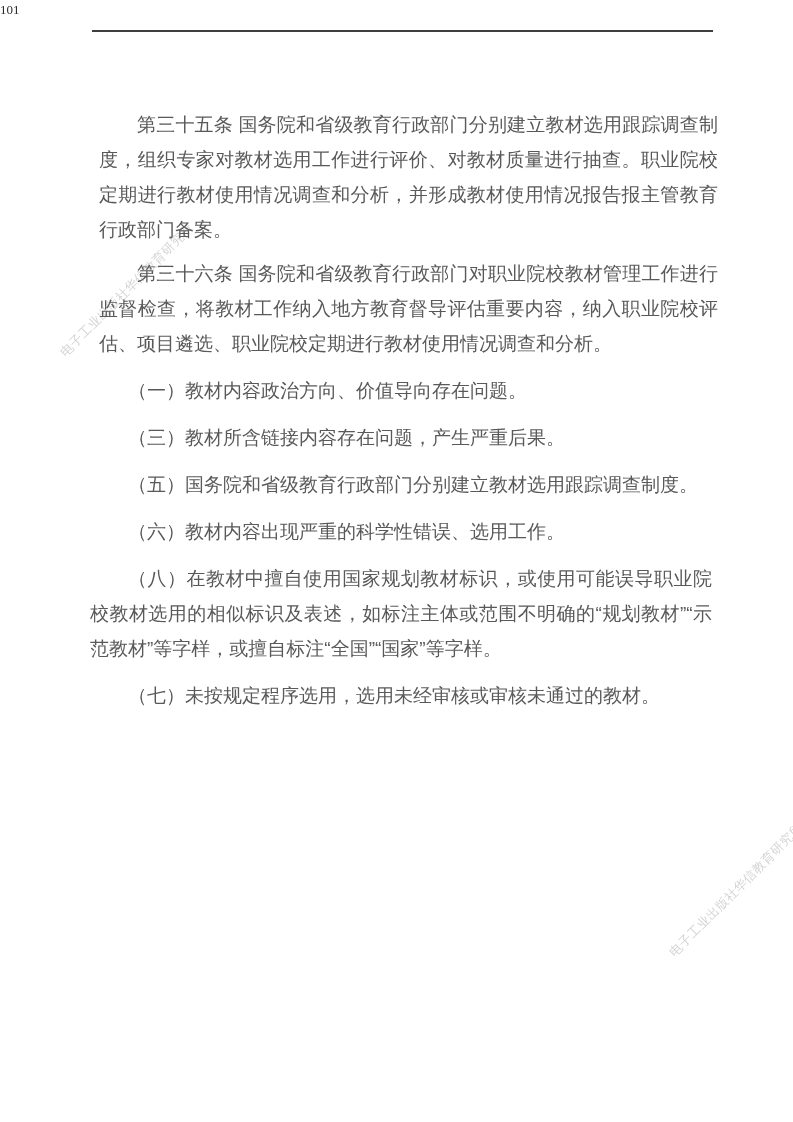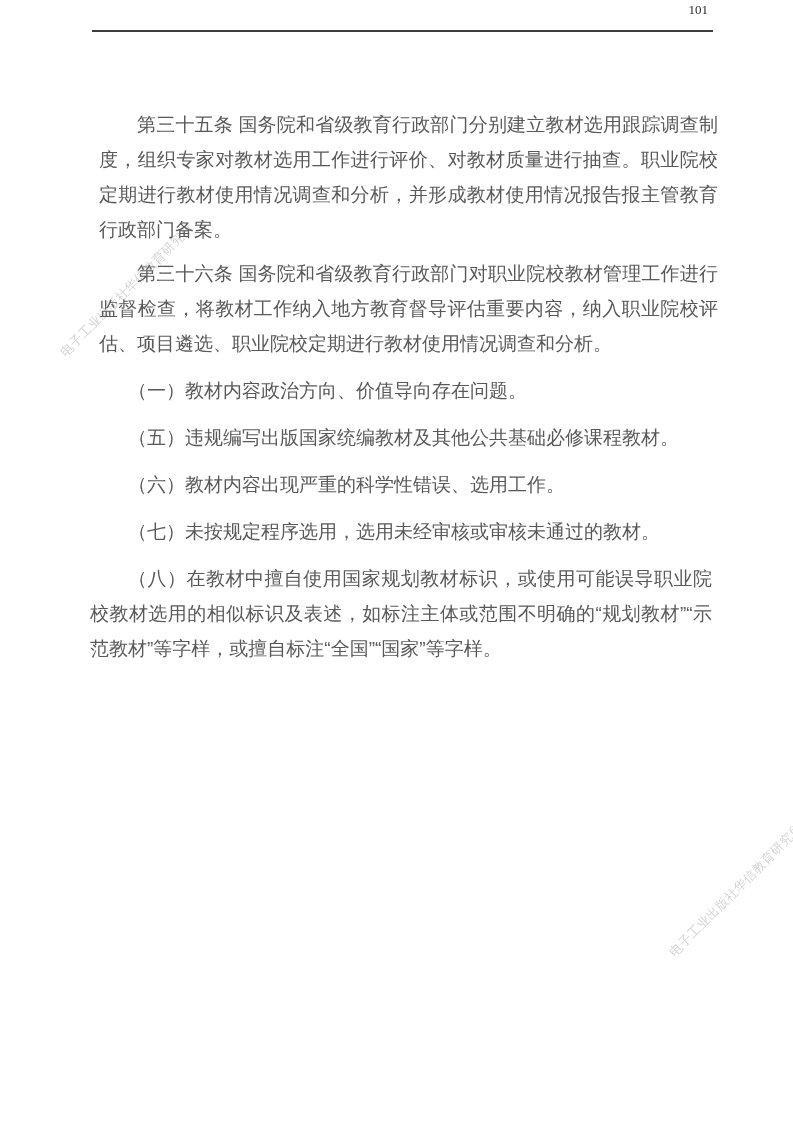--- a/index.html
+++ b/index.html
@@ -7,21 +7,21 @@
     --rule-color:#3f3f3f;
     --watermark-color:#d4d4d4;
     --pagenum-color:#2b2b2b;
   }
   html,body{margin:0;padding:0;}
   body{
     width:793px;height:1122px;background:#ffffff;position:relative;
     overflow:hidden;font-family:"Liberation Sans",sans-serif;
   }
   .page-number{
-    position:absolute;top:2px;left:0;right:85px;text-align:right;
+    position:absolute;top:2px;left:0;right:85px;
     font-family:"Liberation Serif",serif;font-size:13px;line-height:16px;
     color:var(--pagenum-color);
   }
   .header-rule{
     position:absolute;top:30px;left:92px;width:621px;height:2px;
     background:var(--rule-color);
   }
   .content{
     position:absolute;top:98px;left:90px;width:637px;z-index:1;
     color:var(--text-color);font-size:19px;line-height:35px;
@@ -47,17 +47,18 @@
 
 <div class="watermark wm-left">电子工业出版社华信教育研究所</div>
 
 <div class="watermark wm-right">电子工业出版社华信教育研究所</div>
 
 <div class="content">
   <p class="para">第三十五条 国务院和省级教育行政部门分别建立教材选用跟踪调查制度，组织专家对教材选用工作进行评价、对教材质量进行抽查。职业院校定期进行教材使用情况调查和分析，并形成教材使用情况报告报主管教育行政部门备案。</p>
   <p class="para">第三十六条 国务院和省级教育行政部门对职业院校教材管理工作进行监督检查，将教材工作纳入地方教育督导评估重要内容，纳入职业院校评估、项目遴选、职业院校定期进行教材使用情况调查和分析。</p>
 
   <p class="item">（一）教材内容政治方向、价值导向存在问题。</p>
-  <p class="item">（五）违规编写出版国家统编教材及其他公共基础必修课程教材。</p>
+  <p class="item">（三）教材所含链接内容存在问题，产生严重后果。</p>
+  <p class="item">（五）国务院和省级教育行政部门分别建立教材选用跟踪调查制度。</p>
   <p class="item">（六）教材内容出现严重的科学性错误、选用工作。</p>
+  <p class="item">（八）在教材中擅自使用国家规划教材标识，或使用可能误导职业院校教材选用的相似标识及表述，如标注主体或范围不明确的“规划教材”“示范教材”等字样，或擅自标注“全国”“国家”等字样。</p>
   <p class="item">（七）未按规定程序选用，选用未经审核或审核未通过的教材。</p>
-  <p class="item">（八）在教材中擅自使用国家规划教材标识，或使用可能误导职业院校教材选用的相似标识及表述，如标注主体或范围不明确的“规划教材”“示范教材”等字样，或擅自标注“全国”“国家”等字样。</p>
 </div>
 
 </body></html>

